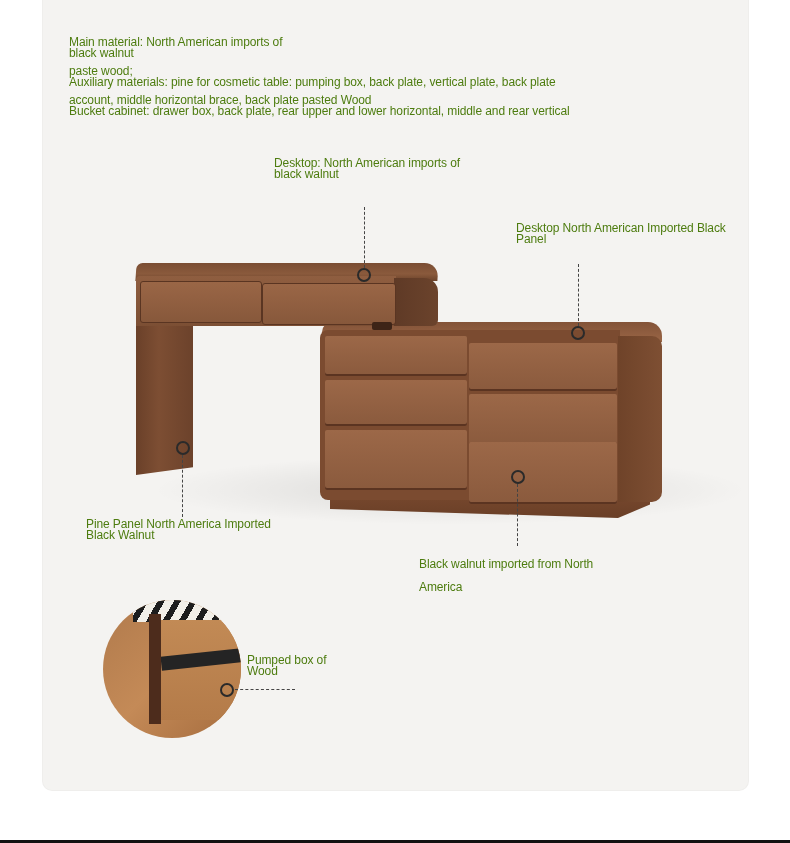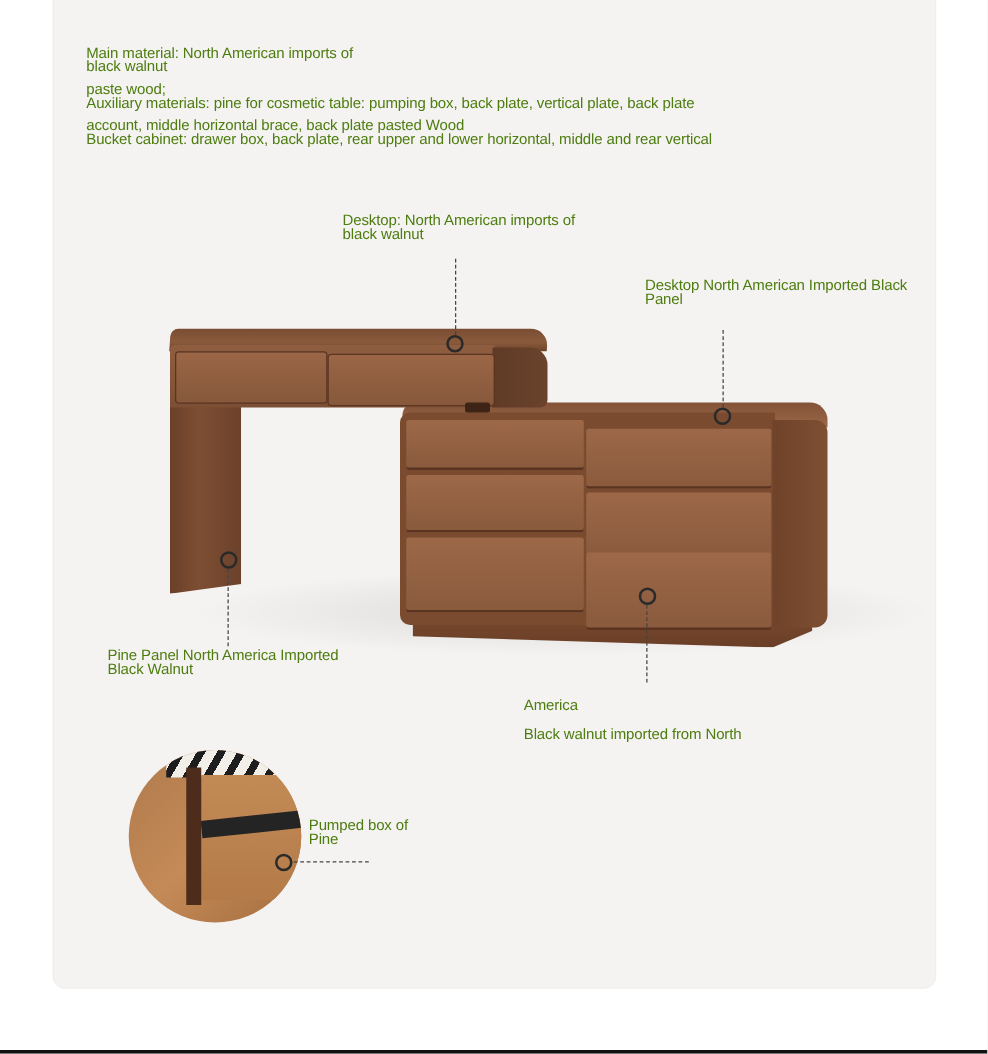--- a/index.html
+++ b/index.html
@@ -140,21 +140,21 @@
 
   <div class="wood desk-leg"></div>
   <div class="wood desk-top"></div>
   <div class="wood desk-front"></div>
   <div class="wood desk-side"></div>
   <div class="desk-drawer" style="left:140px;width:120px;"></div>
   <div class="desk-drawer" style="left:262px;width:132px;top:283px;"></div>
   <div class="wood" style="left:372px;top:322px;width:20px;height:8px;background:#3d2417;border-radius:2px;"></div>
 </div>
 
-<div class="txt" style="left:274px;top:171px;">
+<div class="txt" style="left:274px;top:158px;">
   <span class="l">Desktop: North American imports of</span>
   <span class="l">black walnut</span>
 </div>
 <div class="dash-v" style="left:364px;top:207px;height:61px;"></div>
 <div class="ring" style="left:357px;top:268px;"></div>
 
 <div class="txt" style="left:489px;top:223px;margin-left:27px;">
   <span class="l">Desktop North American Imported Black</span>
   <span class="l">Panel</span>
 </div>
@@ -164,30 +164,30 @@
 <div class="ring" style="left:176px;top:441px;"></div>
 <div class="dash-v" style="left:182px;top:455px;height:62px;"></div>
 <div class="txt" style="left:86px;top:519px;">
   <span class="l">Pine Panel North America Imported</span>
   <span class="l">Black Walnut</span>
 </div>
 
 <div class="ring" style="left:511px;top:470px;"></div>
 <div class="dash-v" style="left:517px;top:484px;height:62px;"></div>
 <div class="txt" style="left:419px;top:553px;line-height:23px;">
+  <span class="l">Black walnut imported from North</span>
   <span class="l">America</span>
-  <span class="l">Black walnut imported from North</span>
 </div>
 
 <div class="inset">
   <div class="stripes"></div>
   <div class="panel"></div>
   <div class="slide"></div>
   <div class="post"></div>
 </div>
 <div class="ring" style="left:220px;top:683px;"></div>
 <div class="dash-h" style="left:235px;top:689px;width:60px;"></div>
 <div class="txt" style="left:247px;top:655px;">
   <span class="l">Pumped box of</span>
-  <span class="l">Pine</span>
+  <span class="l">Wood</span>
 </div>
 
 <div class="bottom-rule"></div>
 
 </body></html>

